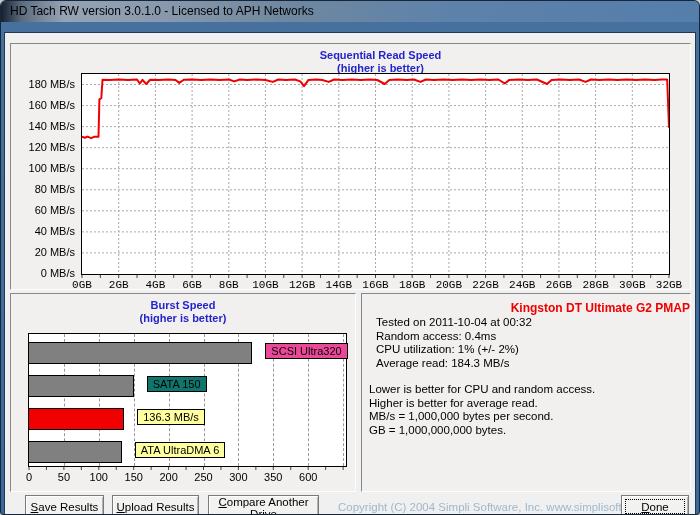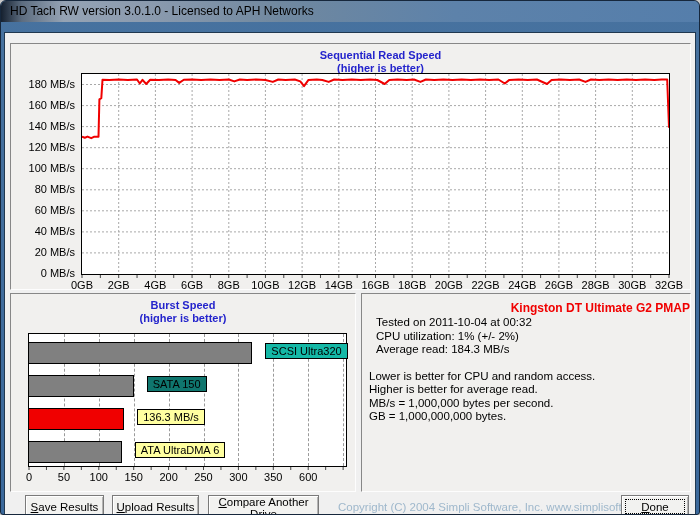--- a/index.html
+++ b/index.html
@@ -35,21 +35,21 @@
   .seq-panel .chart-subtitle { padding-left:60px; }
   .burst-panel .chart-title { margin-top:5px; }
 
   .seq-plot {
     position:absolute; left:70px; top:29px; width:589px; height:202px;
     background:#fff; border:1px solid #000;
   }
   .seq-plot svg { display:block; }
   .axis-overlay { position:absolute; left:0; top:0; width:100%; height:100%; pointer-events:none; }
   .ylab { position:absolute; left:0; width:64px; text-align:right; font-size:11px; color:#000; }
-  .xlab { position:absolute; top:235px; transform:translateX(-50%); font-size:11px; color:#000; }
+  .xlab { position:absolute; top:235px; transform:translateX(-50%); font-size:11px; color:#000;font-family:Liberation Mono, monospace; }
   .tickstrip { position:absolute; }
   #seq-ticks { left:70px; top:231px; width:589px; height:4px; }
 
   .burst-plot {
     position:absolute; left:17px; top:39px; width:319px; height:134px;
     background:#fff; border:1px solid #000; overflow:hidden;
   }
   .vgrid { position:absolute; top:0; bottom:0; width:0; border-left:1px dashed #9a9a9a; }
   .bar { position:absolute; left:0; height:22px; border:1px solid #000; border-left:none; }
   .bar-label {
@@ -223,21 +223,21 @@
           <line x1="192.95842450765863" y1="0" x2="192.95842450765863" y2="3" stroke="#444" stroke-width="1"></line>
           <line x1="210.40919037199126" y1="0" x2="210.40919037199126" y2="3" stroke="#444" stroke-width="1"></line>
           <line x1="227.85995623632385" y1="0" x2="227.85995623632385" y2="3" stroke="#444" stroke-width="1"></line>
           <line x1="245.31072210065645" y1="0" x2="245.31072210065645" y2="3" stroke="#444" stroke-width="1"></line>
           <line x1="262.76148796498904" y1="0" x2="262.76148796498904" y2="3" stroke="#444" stroke-width="1"></line>
           <line x1="280.21225382932164" y1="0" x2="280.21225382932164" y2="3" stroke="#444" stroke-width="1"></line>
           <line x1="297.6630196936543" y1="0" x2="297.6630196936543" y2="3" stroke="#444" stroke-width="1"></line>
           <line x1="315.1137855579869" y1="0" x2="315.1137855579869" y2="3" stroke="#444" stroke-width="1"></line>
         </svg>
       <div id="burst-labels" class="axis-overlay">
-          <span class="bar-label" style="background: #14b8a6; left: 254.37px; top: 49px;">SCSI Ultra320</span>
+          <span class="bar-label" style="background: #ec4899; left: 254.37px; top: 49px;">SCSI Ultra320</span>
           <span class="bar-label" style="background: #0f766e; left: 135.705px; top: 82px;">SATA 150</span>
           <span class="bar-label" style="background: rgb(255, 255, 160); left: 126.142px; top: 115px;">136.3 MB/s</span>
           <span class="bar-label" style="background: rgb(255, 255, 160); left: 123.838px; top: 148px;">ATA UltraDMA 6</span>
         </div>
       <div id="burst-x-labels" class="axis-overlay">
           <span class="bxlab" style="left: 18px;">0</span>
           <span class="bxlab" style="left: 52.9015px;">50</span>
           <span class="bxlab" style="left: 87.8031px;">100</span>
           <span class="bxlab" style="left: 122.705px;">150</span>
           <span class="bxlab" style="left: 157.606px;">200</span>
@@ -245,20 +245,21 @@
           <span class="bxlab" style="left: 227.409px;">300</span>
           <span class="bxlab" style="left: 262.311px;">350</span>
           <span class="bxlab" style="left: 297.212px;">600</span>
         </div>
     </div>
 
     <div class="panel info-panel">
       <div class="drive-name" style="color: rgb(240, 0, 0);">Kingston DT Ultimate G2 PMAP</div>
       <div id="info-stats">
           <div class="stat-line">Tested on 2011-10-04 at 00:32</div>
+          <div class="stat-line">Random access: 0.4ms</div>
           <div class="stat-line">CPU utilization: 1% (+/- 2%)</div>
           <div class="stat-line">Average read: 184.3 MB/s</div>
         </div>
       <div id="info-notes">
           <div class="note-line">Lower is better for CPU and random access.</div>
           <div class="note-line">Higher is better for average read.</div>
           <div class="note-line">MB/s = 1,000,000 bytes per second.</div>
           <div class="note-line">GB = 1,000,000,000 bytes.</div>
         </div>
     </div>

